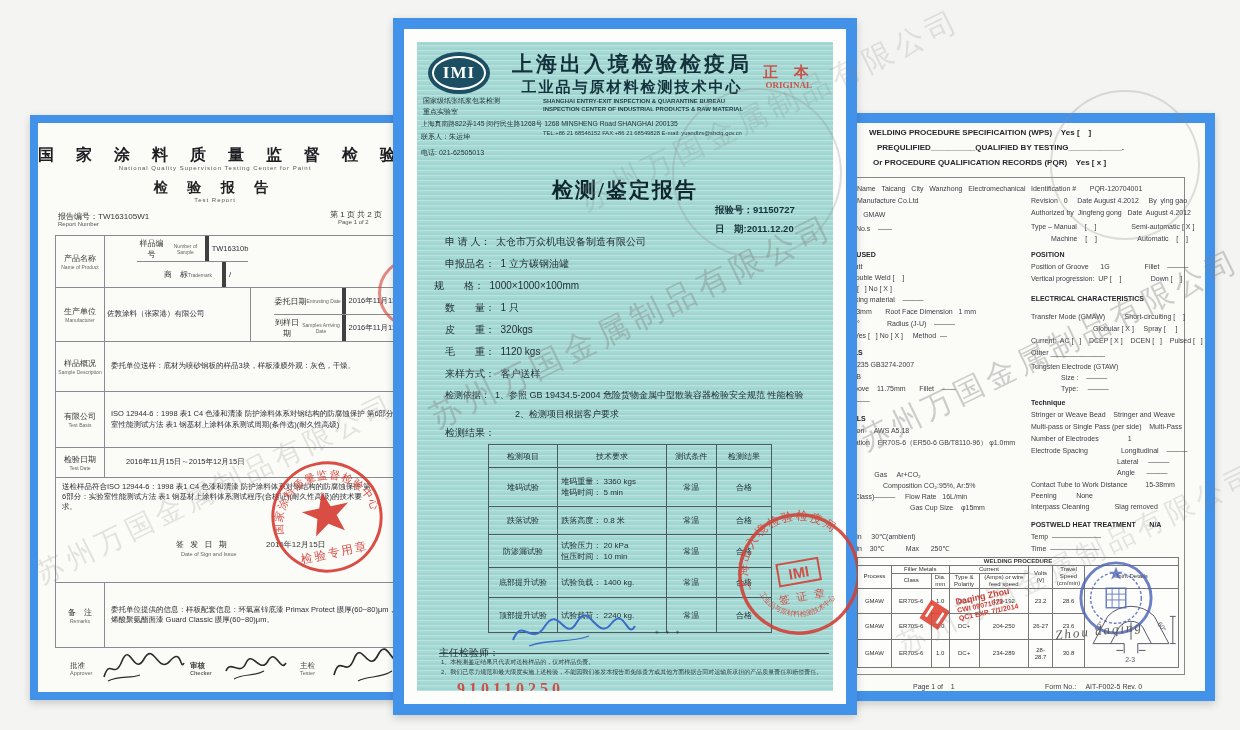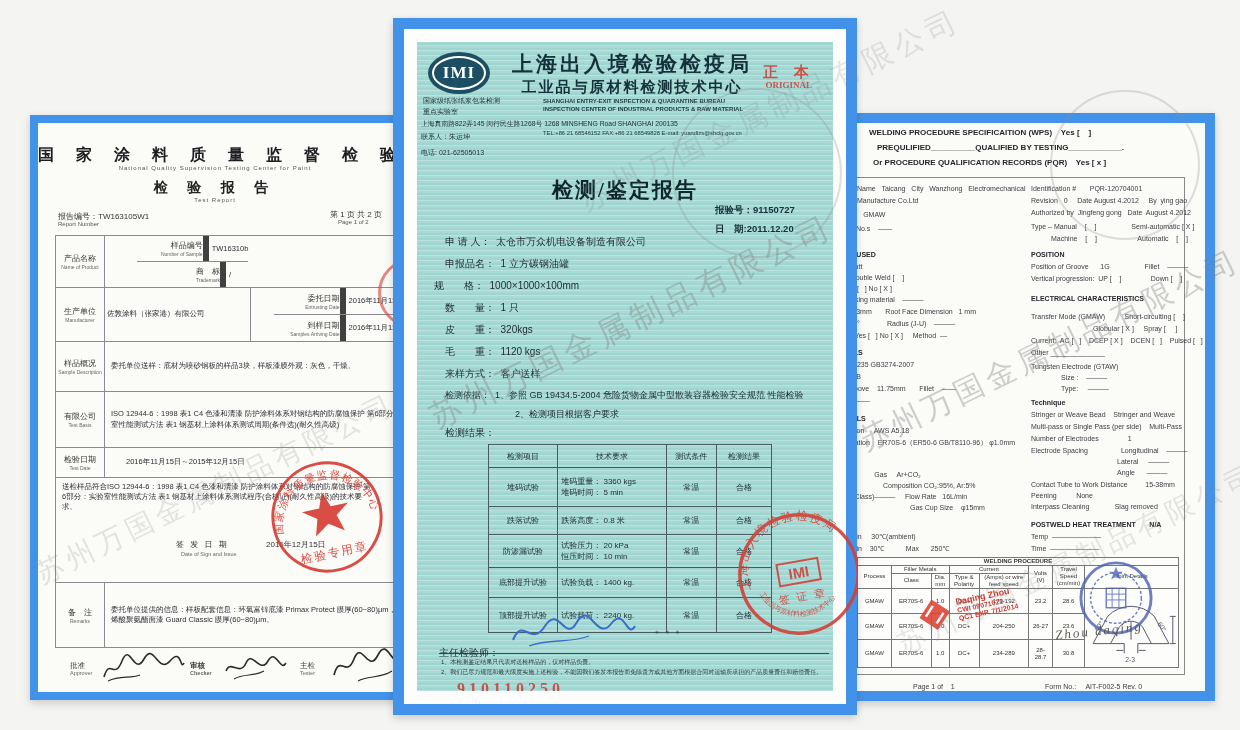--- a/index.html
+++ b/index.html
@@ -20,21 +20,21 @@
   .lrow{display:flex;border-bottom:1px solid #8a8a92;}
   .lrow:last-child{border-bottom:none;}
   .lc{border-right:1px solid #8a8a92;display:flex;flex-direction:column;justify-content:center;align-items:center;text-align:center;padding:1px 2px;}
   .lc:last-child{border-right:none;}
   .lc .cn{font-size:8px;color:#333;}
   .lc .en{font-size:5px;color:#666;}
   .lval{font-size:7.5px;color:#2e2e36;align-items:flex-start;text-align:left;justify-content:center;line-height:1.35;}
   .sub2{display:flex;flex-direction:column;padding:0;}
   .subrow{display:flex;flex:1;border-bottom:1px solid #8a8a92;min-height:0;}
   .subrow:last-child{border-bottom:none;}
-  .subl{width:72px;border-right:6px solid #404040;display:flex;flex-direction:column;justify-content:center;align-items:flex-end;}
+  .subl{width:72px;border-right:4px solid #404040;display:flex;flex-direction:row;justify-content:center;align-items:center;}
   .subv{flex:1;display:flex;align-items:center;padding-left:3px;font-size:7.5px;color:#2e2e36;white-space:nowrap;}
   
   .teal{position:absolute;background:#a7dad5;overflow:hidden;
         background-image:repeating-linear-gradient(0deg,rgba(255,255,255,.22) 0 1px,rgba(125,190,186,.18) 1px 3px,transparent 3px 5px);}
   .cfield{position:absolute;white-space:pre;font-size:10px;color:#1e2a30;}
   .ctable{position:absolute;border-collapse:collapse;}
   .ctable td{border:1px solid #4a5a60;font-size:8px;color:#22323a;text-align:center;padding:1px 3px;vertical-align:middle;}
   .ctable td.tech{text-align:left;}
   
   .wtable{position:absolute;border-collapse:collapse;background:rgba(255,255,255,.6);}

